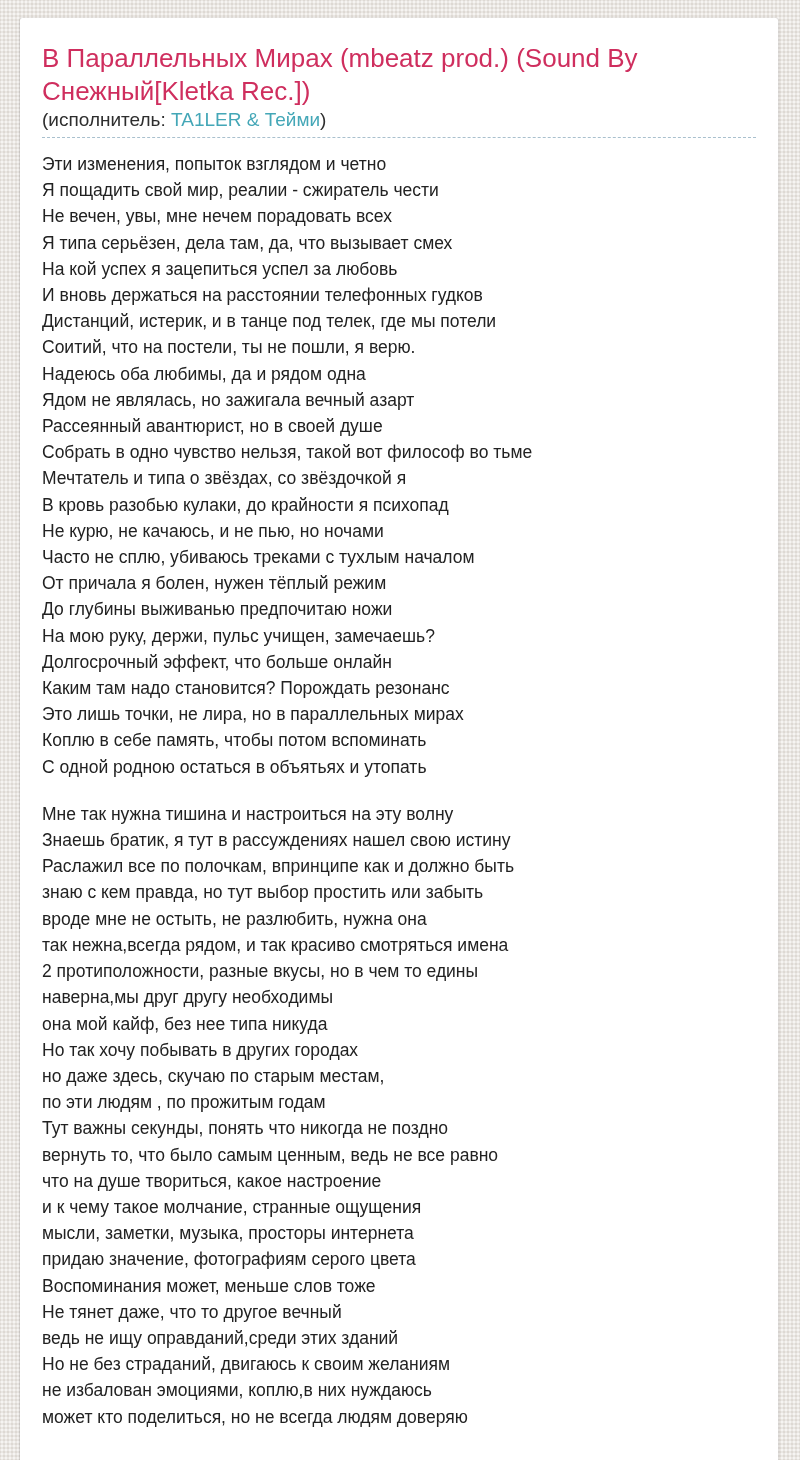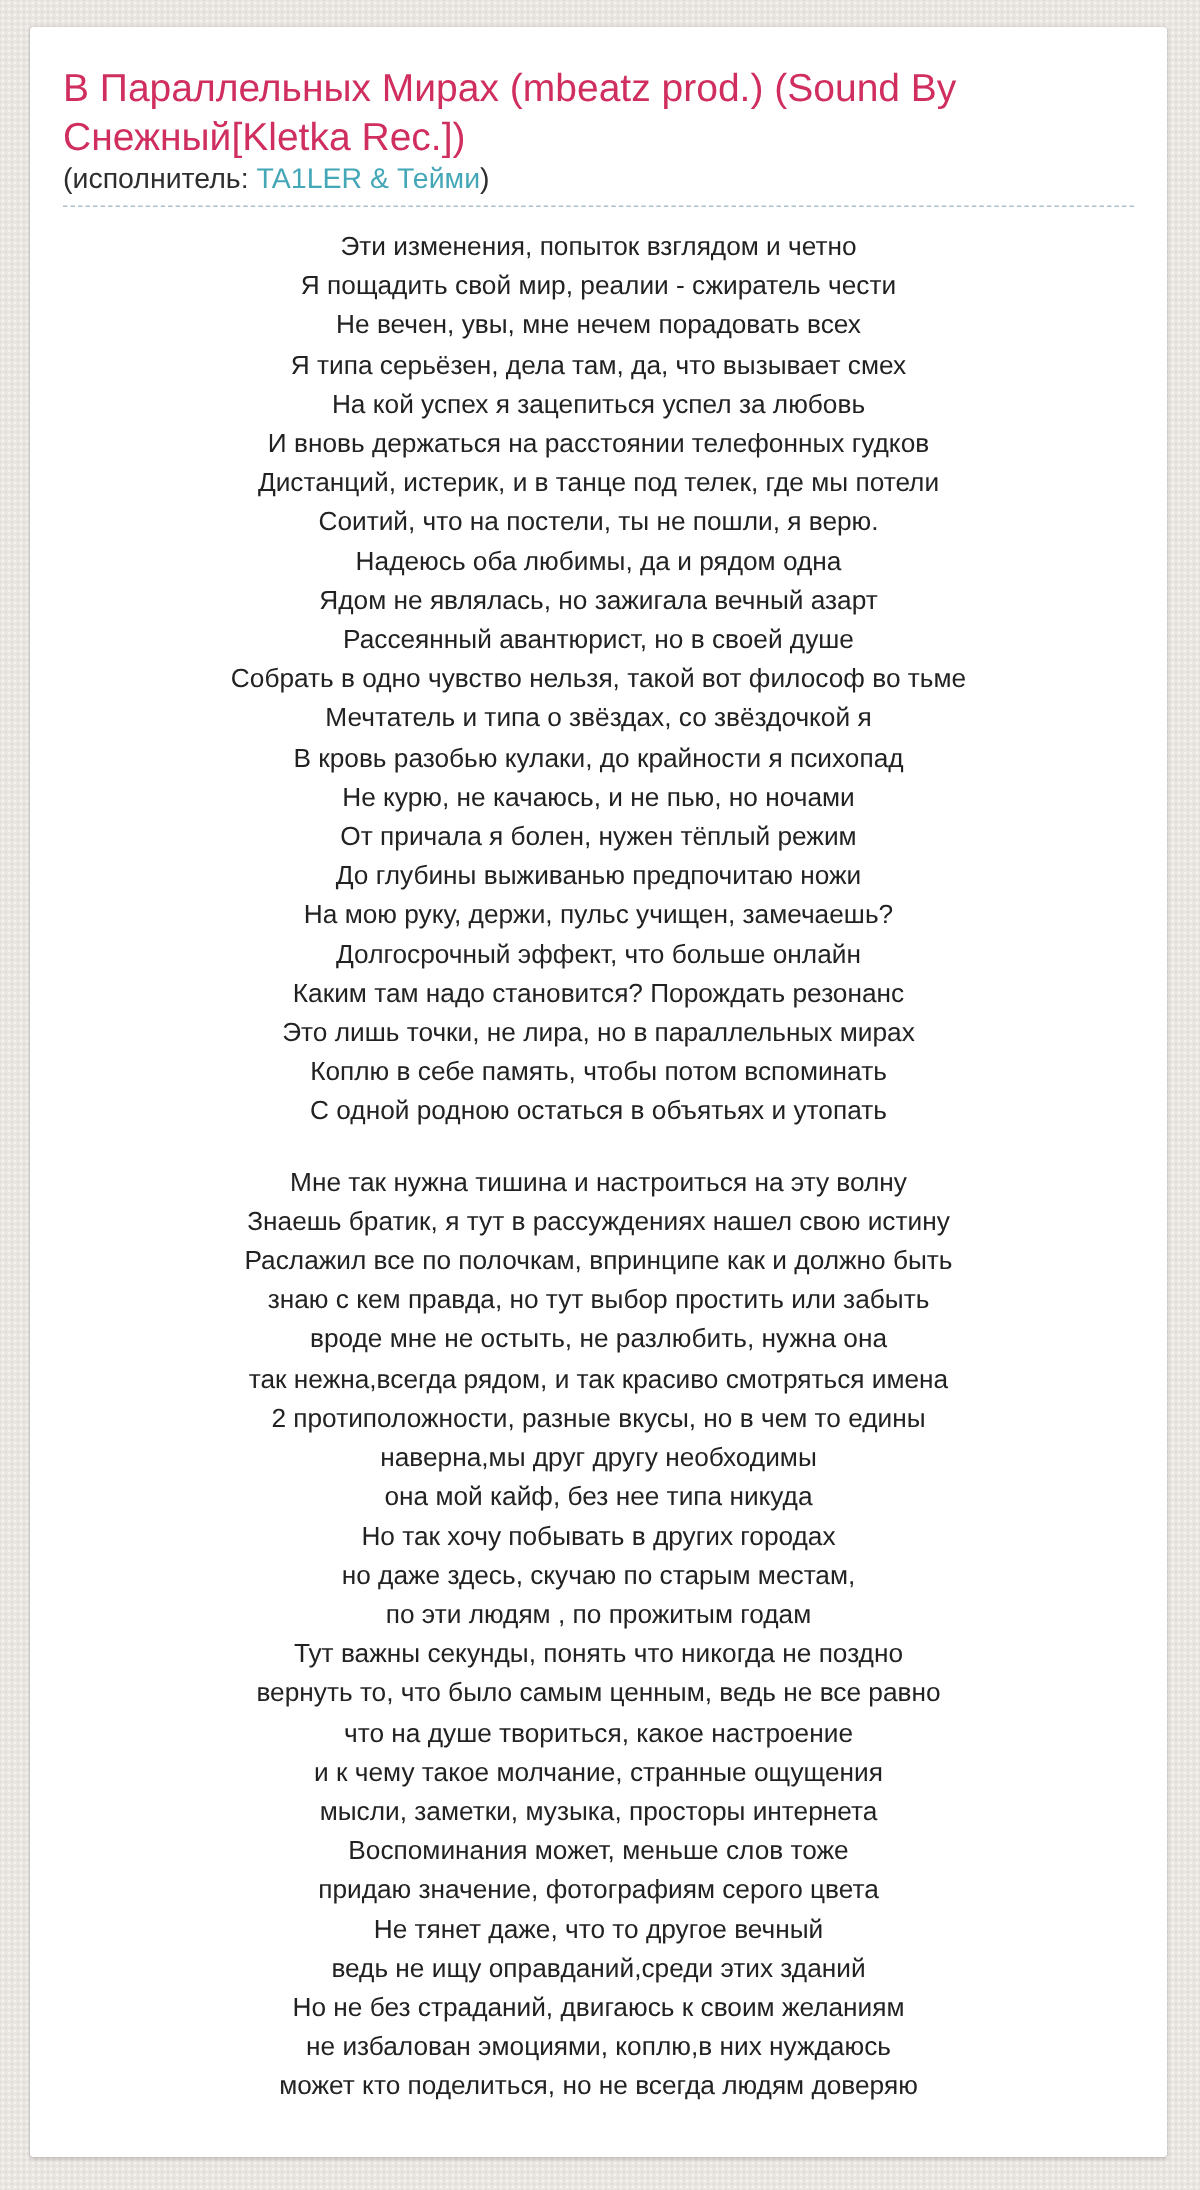--- a/index.html
+++ b/index.html
@@ -52,21 +52,20 @@
   .performer-line a {
     color: var(--link-color);
     text-decoration: none;
     cursor: pointer;
   }
   .lyrics {
     margin-top: 13px;
     font-size: 17.5px;
     line-height: 26.2px;
     color: var(--body-color);
-    text-align: center;
   }
   .stanza + .stanza { margin-top: 21px; }
   .line { white-space: pre-wrap; }
 </style>
 </head>
 <body>
 
 <div class="card">
   <h1 class="song-title">В Параллельных Мирах (mbeatz prod.) (Sound By Снежный[Kletka Rec.])</h1>
 
@@ -85,20 +84,21 @@
         <div class="line">И вновь держаться на расстоянии телефонных гудков</div>
         <div class="line">Дистанций, истерик, и в танце под телек, где мы потели</div>
         <div class="line">Соитий, что на постели, ты не пошли, я верю.</div>
         <div class="line">Надеюсь оба любимы, да и рядом одна</div>
         <div class="line">Ядом не являлась, но зажигала вечный азарт</div>
         <div class="line">Рассеянный авантюрист, но в своей душе</div>
         <div class="line">Собрать в одно чувство нельзя, такой вот философ во тьме</div>
         <div class="line">Мечтатель и типа о звёздах, со звёздочкой я</div>
         <div class="line">В кровь разобью кулаки, до крайности я психопад</div>
         <div class="line">Не курю, не качаюсь, и не пью, но ночами</div>
+        <div class="line">Часто не сплю, убиваюсь треками с тухлым началом</div>
         <div class="line">От причала я болен, нужен тёплый режим</div>
         <div class="line">До глубины выживанью предпочитаю ножи</div>
         <div class="line">На мою руку, держи, пульс учищен, замечаешь?</div>
         <div class="line">Долгосрочный эффект, что больше онлайн</div>
         <div class="line">Каким там надо становится? Порождать резонанс</div>
         <div class="line">Это лишь точки, не лира, но в параллельных мирах</div>
         <div class="line">Коплю в себе память, чтобы потом вспоминать</div>
         <div class="line">С одной родною остаться в объятьях и утопать</div>
       </div>
       <div class="stanza">
@@ -112,22 +112,22 @@
         <div class="line">наверна,мы друг другу необходимы</div>
         <div class="line">она мой кайф, без нее типа никуда</div>
         <div class="line">Но так хочу побывать в других городах</div>
         <div class="line">но даже здесь, скучаю по старым местам,</div>
         <div class="line">по эти людям , по прожитым годам</div>
         <div class="line">Тут важны секунды, понять что никогда не поздно</div>
         <div class="line">вернуть то, что было самым ценным, ведь не все равно</div>
         <div class="line">что на душе твориться, какое настроение</div>
         <div class="line">и к чему такое молчание, странные ощущения</div>
         <div class="line">мысли, заметки, музыка, просторы интернета</div>
+        <div class="line">придаю значение, фотографиям серого цвета</div>
         <div class="line">Воспоминания может, меньше слов тоже</div>
-        <div class="line">придаю значение, фотографиям серого цвета</div>
         <div class="line">Не тянет даже, что то другое вечный</div>
         <div class="line">ведь не ищу оправданий,среди этих зданий</div>
         <div class="line">Но не без страданий, двигаюсь к своим желаниям</div>
         <div class="line">не избалован эмоциями, коплю,в них нуждаюсь</div>
         <div class="line">может кто поделиться, но не всегда людям доверяю</div>
       </div>
     </div>
 </div>
 
 </body></html>

